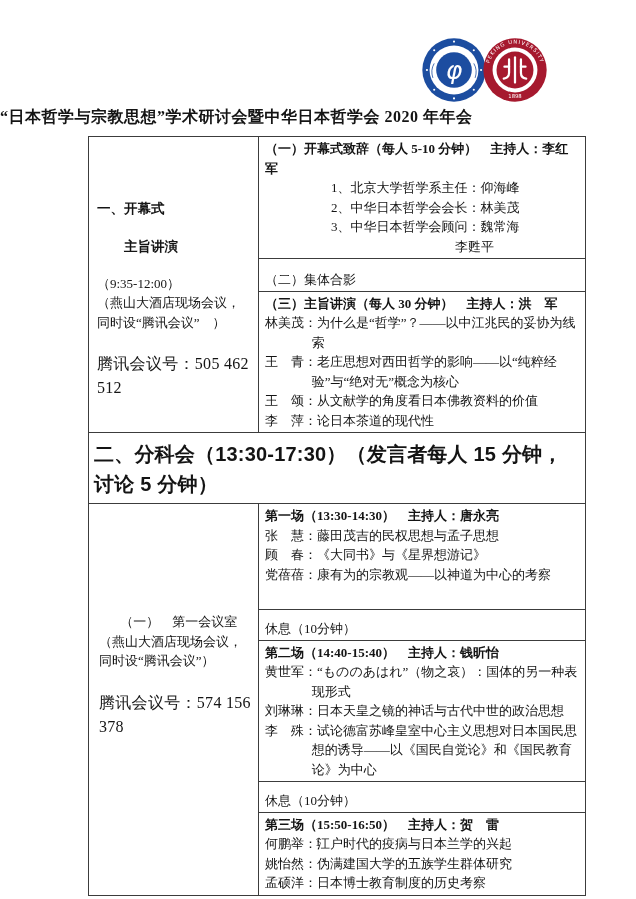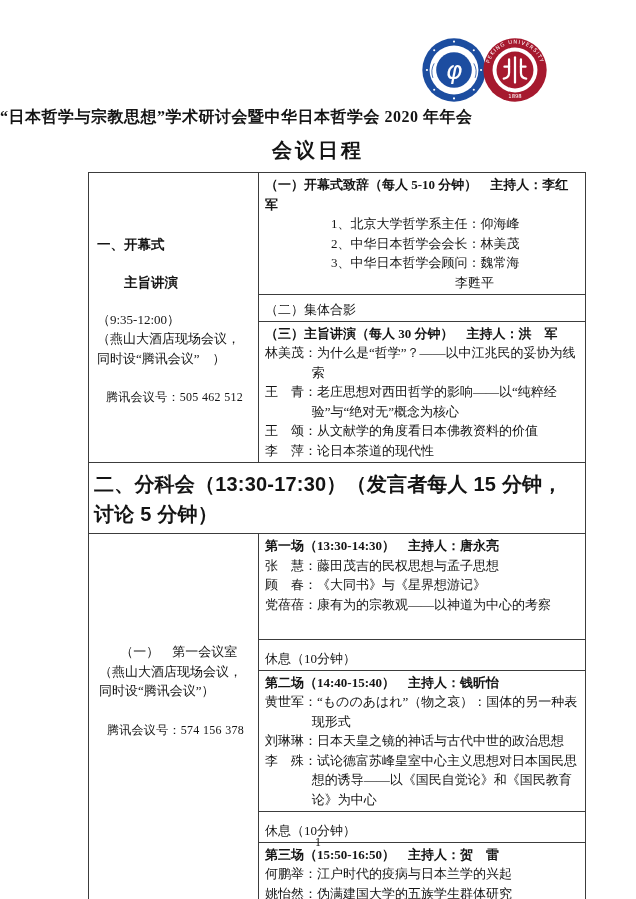--- a/index.html
+++ b/index.html
@@ -33,28 +33,28 @@
   col.left-col { width:170px; }
   col.right-col { width:327px; }
 
   .bold { font-weight:bold; }
 
   
   .opening-left { padding:62px 6px 8px 8px; }
   .opening-left .sec-heading { font-size:13.5px; }
   .opening-left .sub-heading { margin-top:18px; text-indent:2em; font-size:13.5px; }
   .opening-left .time-line { margin-top:16px; }
-  .meeting-id { margin-top:20px; font-size:12px; letter-spacing:0.3px;text-align:center; }
+  .meeting-id { margin-top:20px; font-size:16px; letter-spacing:0.3px; }
 
   .breakout-left { padding:108px 6px 8px 10px; }
   .breakout-left .room-line { text-indent:0.5em;text-align:center; }
 
   
   tr.r-opening td   { height:114px; }
-  tr.r-photo td     { height:20px; padding-top:5px; padding-bottom:1px; }
+  tr.r-photo td     { height:20px; padding-top:11px; padding-bottom:1px; }
   tr.r-keynote td   { height:132px; }
   tr.r-break td     { height:20px; padding-top:9px; padding-bottom:1px; }
   tr.r-s1 td        { height:106px; }
   tr.r-s3 td        { height:80px; }
 
   .num-item { padding-left:66px; }
   .name-cont { padding-left:190px; }
   .talk { padding-left:3.6em; text-indent:-3.6em; }
 
   .divider-row td {
@@ -109,21 +109,20 @@
         <path d="M41 34 v20 q0 8 -8 9"></path>
         <path d="M50 31 v38"></path>
         <path d="M59 34 v20 q0 8 8 9"></path>
         <path d="M41 45 h-7"></path>
         <path d="M59 45 h7"></path>
       </g>
     </svg>
   </div>
 
   <div class="title">“日本哲学与宗教思想”学术研讨会暨中华日本哲学会 2020 年年会</div>
-  <div class="subtitle">会议日程</div>
 
   <table class="schedule">
     <colgroup>
         <col class="left-col">
         <col class="right-col">
       </colgroup>
 
     <tbody>
         <tr class="r-opening">
       <td rowspan="3" class="opening-left">

